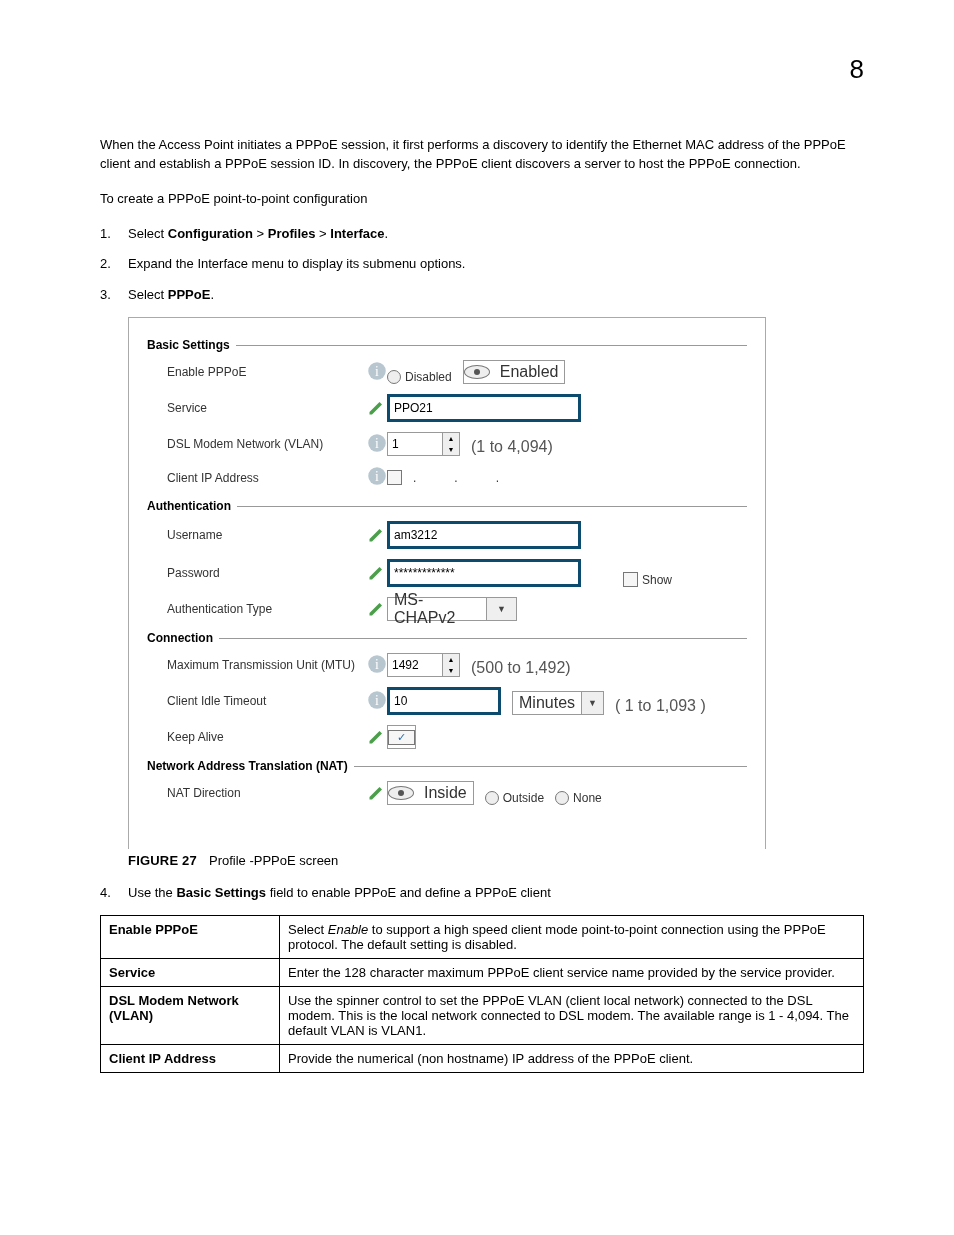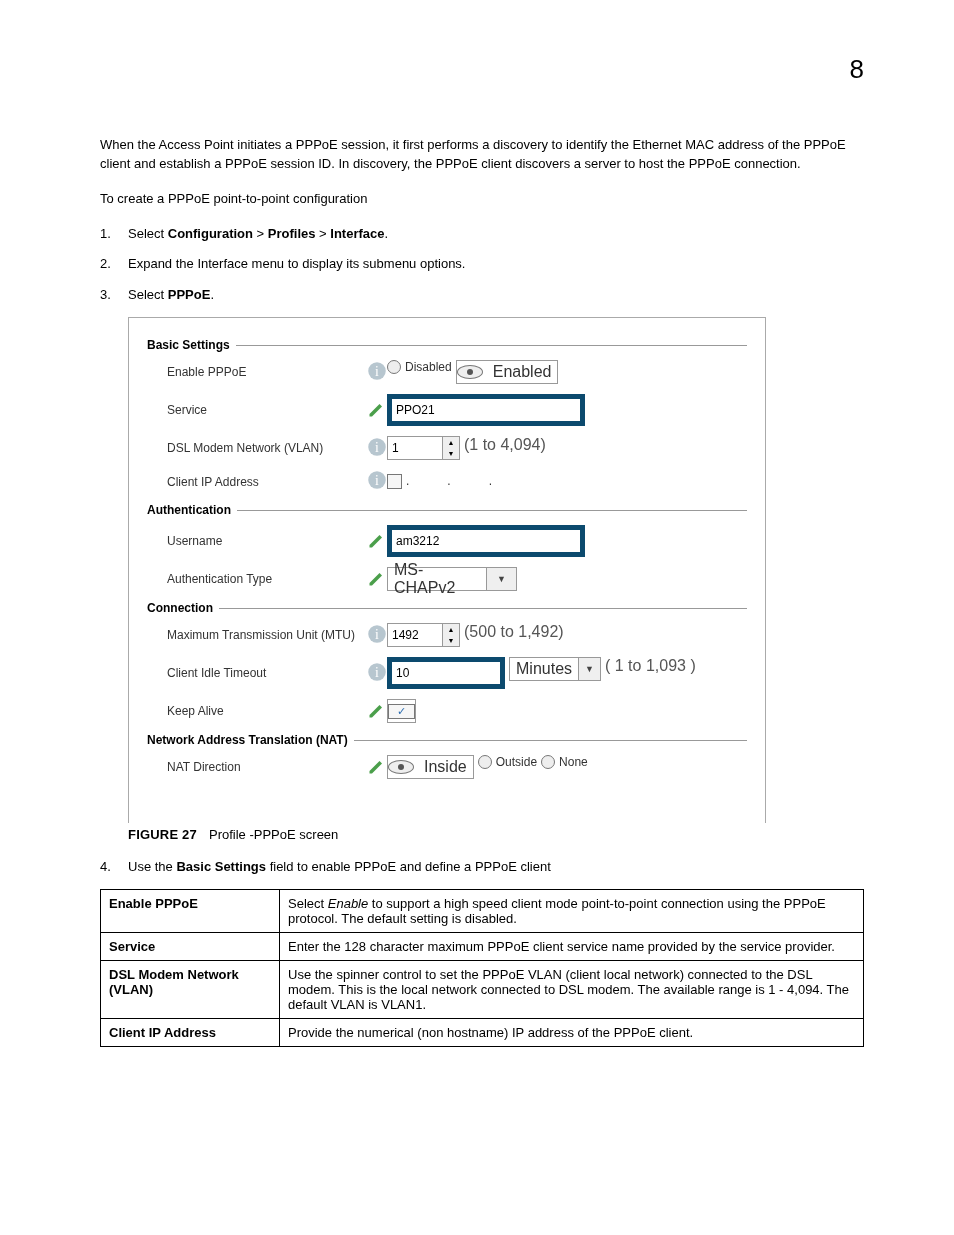--- a/index.html
+++ b/index.html
@@ -16,27 +16,27 @@
   .figcap{font-size:13px;margin-top:4px}
   .figcap .lbl{font-weight:700;letter-spacing:.2px;text-transform:uppercase;margin-right:12px}
   .screenshot{border:1px solid #aaa;border-left:1px solid #aaa;border-bottom:none;background:#fff;margin-top:10px;margin-left:0;padding:20px 18px 0 18px;width:638px;box-sizing:border-box;overflow:hidden}
   .sec{margin-bottom:10px}
   .sechdr{display:flex;align-items:center;margin-bottom:8px}
   .sechdr .ttl{font-weight:700;font-size:12px;color:#000;white-space:nowrap}
   .sechdr .rule{flex:1;height:1px;background:#999;margin-left:6px}
   .row{display:flex;align-items:center;margin:0 0 10px 20px;font-size:12px;color:#333}
   .lblc{width:200px}
   .ico{width:20px;color:#79a;font-size:14px}
-  .ctrlc{flex:1;display:flex;align-items:flex-start;gap:4px}
+  .ctrlc{flex:1;display:flex;align-items:flex-end;gap:11px}
   .radio, .check{display:inline-flex;align-items:center;gap:4px}
   .radio .dot{width:12px;height:12px;border:1px solid #777;border-radius:50%;display:inline-flex;align-items:center;justify-content:center;background:#eee}
   .radio.sel .dot::after{content:"";width:6px;height:6px;border-radius:50%;background:#555;display:block}
   .check .box{width:13px;height:13px;border:1px solid #777;background:#f6f6f6;display:inline-flex;align-items:center;justify-content:center;font-size:11px;color:#2b6cb0}
   .check.sel .box::after{content:"✓"}
-  input.txt{border:5px solid #0c4a6e;height:20px;padding:1px 4px;font-size:12px;background:#fff}
+  input.txt{border:3px solid #0c4a6e;height:20px;padding:1px 4px;font-size:12px;background:#fff}
   .txt.w180{width:180px}
   .txt.w50{width:50px}
   .spin{display:inline-flex;align-items:stretch;border:1px solid #999;height:22px}
   .spin input{border:none;width:46px;padding:0 4px;font-size:12px}
   .spin .btns{display:flex;flex-direction:column;border-left:1px solid #999}
   .spin .btns button{border:none;background:#efefef;width:16px;height:11px;font-size:7px;line-height:1;padding:0;cursor:pointer}
   .sel{display:inline-flex;align-items:center;border:1px solid #999;height:22px;background:#fff}
   .sel span{padding:0 6px;font-size:16px}
   .sel .ar{border-left:1px solid #999;width:18px;text-align:center;font-size:9px;color:#444;background:#efefef;height:100%;display:flex;align-items:center;justify-content:center}
   .hint{color:#555;font-size:16px}
@@ -149,20 +149,34 @@
           <div class="row">
             <div class="lblc">Username</div>
             <div class="ico"><svg viewBox="0 0 16 16">
                   <path d="M2 12l8-8 2 2-8 8H2z" fill="#4b9f4b"></path>
                 </svg></div>
             <div class="ctrlc">
                 <input class="txt w180" value="am3212" style="">
               </div>
           </div>
 
+          <div class="row">
+            <div class="lblc">Password</div>
+            <div class="ico"><svg viewBox="0 0 16 16">
+                  <path d="M2 12l8-8 2 2-8 8H2z" fill="#4b9f4b"></path>
+                </svg></div>
+            <div class="ctrlc">
+              <input class="txt w180" value="*************" style="">
+              <span style="width:20px"></span>
+              <label class="check">
+                  <span class="box"></span>
+                  <span>Show</span>
+                </label>
+            </div>
+          </div>
 
           <div class="row">
             <div class="lblc">Authentication Type</div>
             <div class="ico"><svg viewBox="0 0 16 16">
                   <path d="M2 12l8-8 2 2-8 8H2z" fill="#4b9f4b"></path>
                 </svg></div>
             <div class="ctrlc">
               <span class="sel" style="width:128px">
                   <span>MS-CHAPv2</span>
                   <span class="ar">▼</span>

